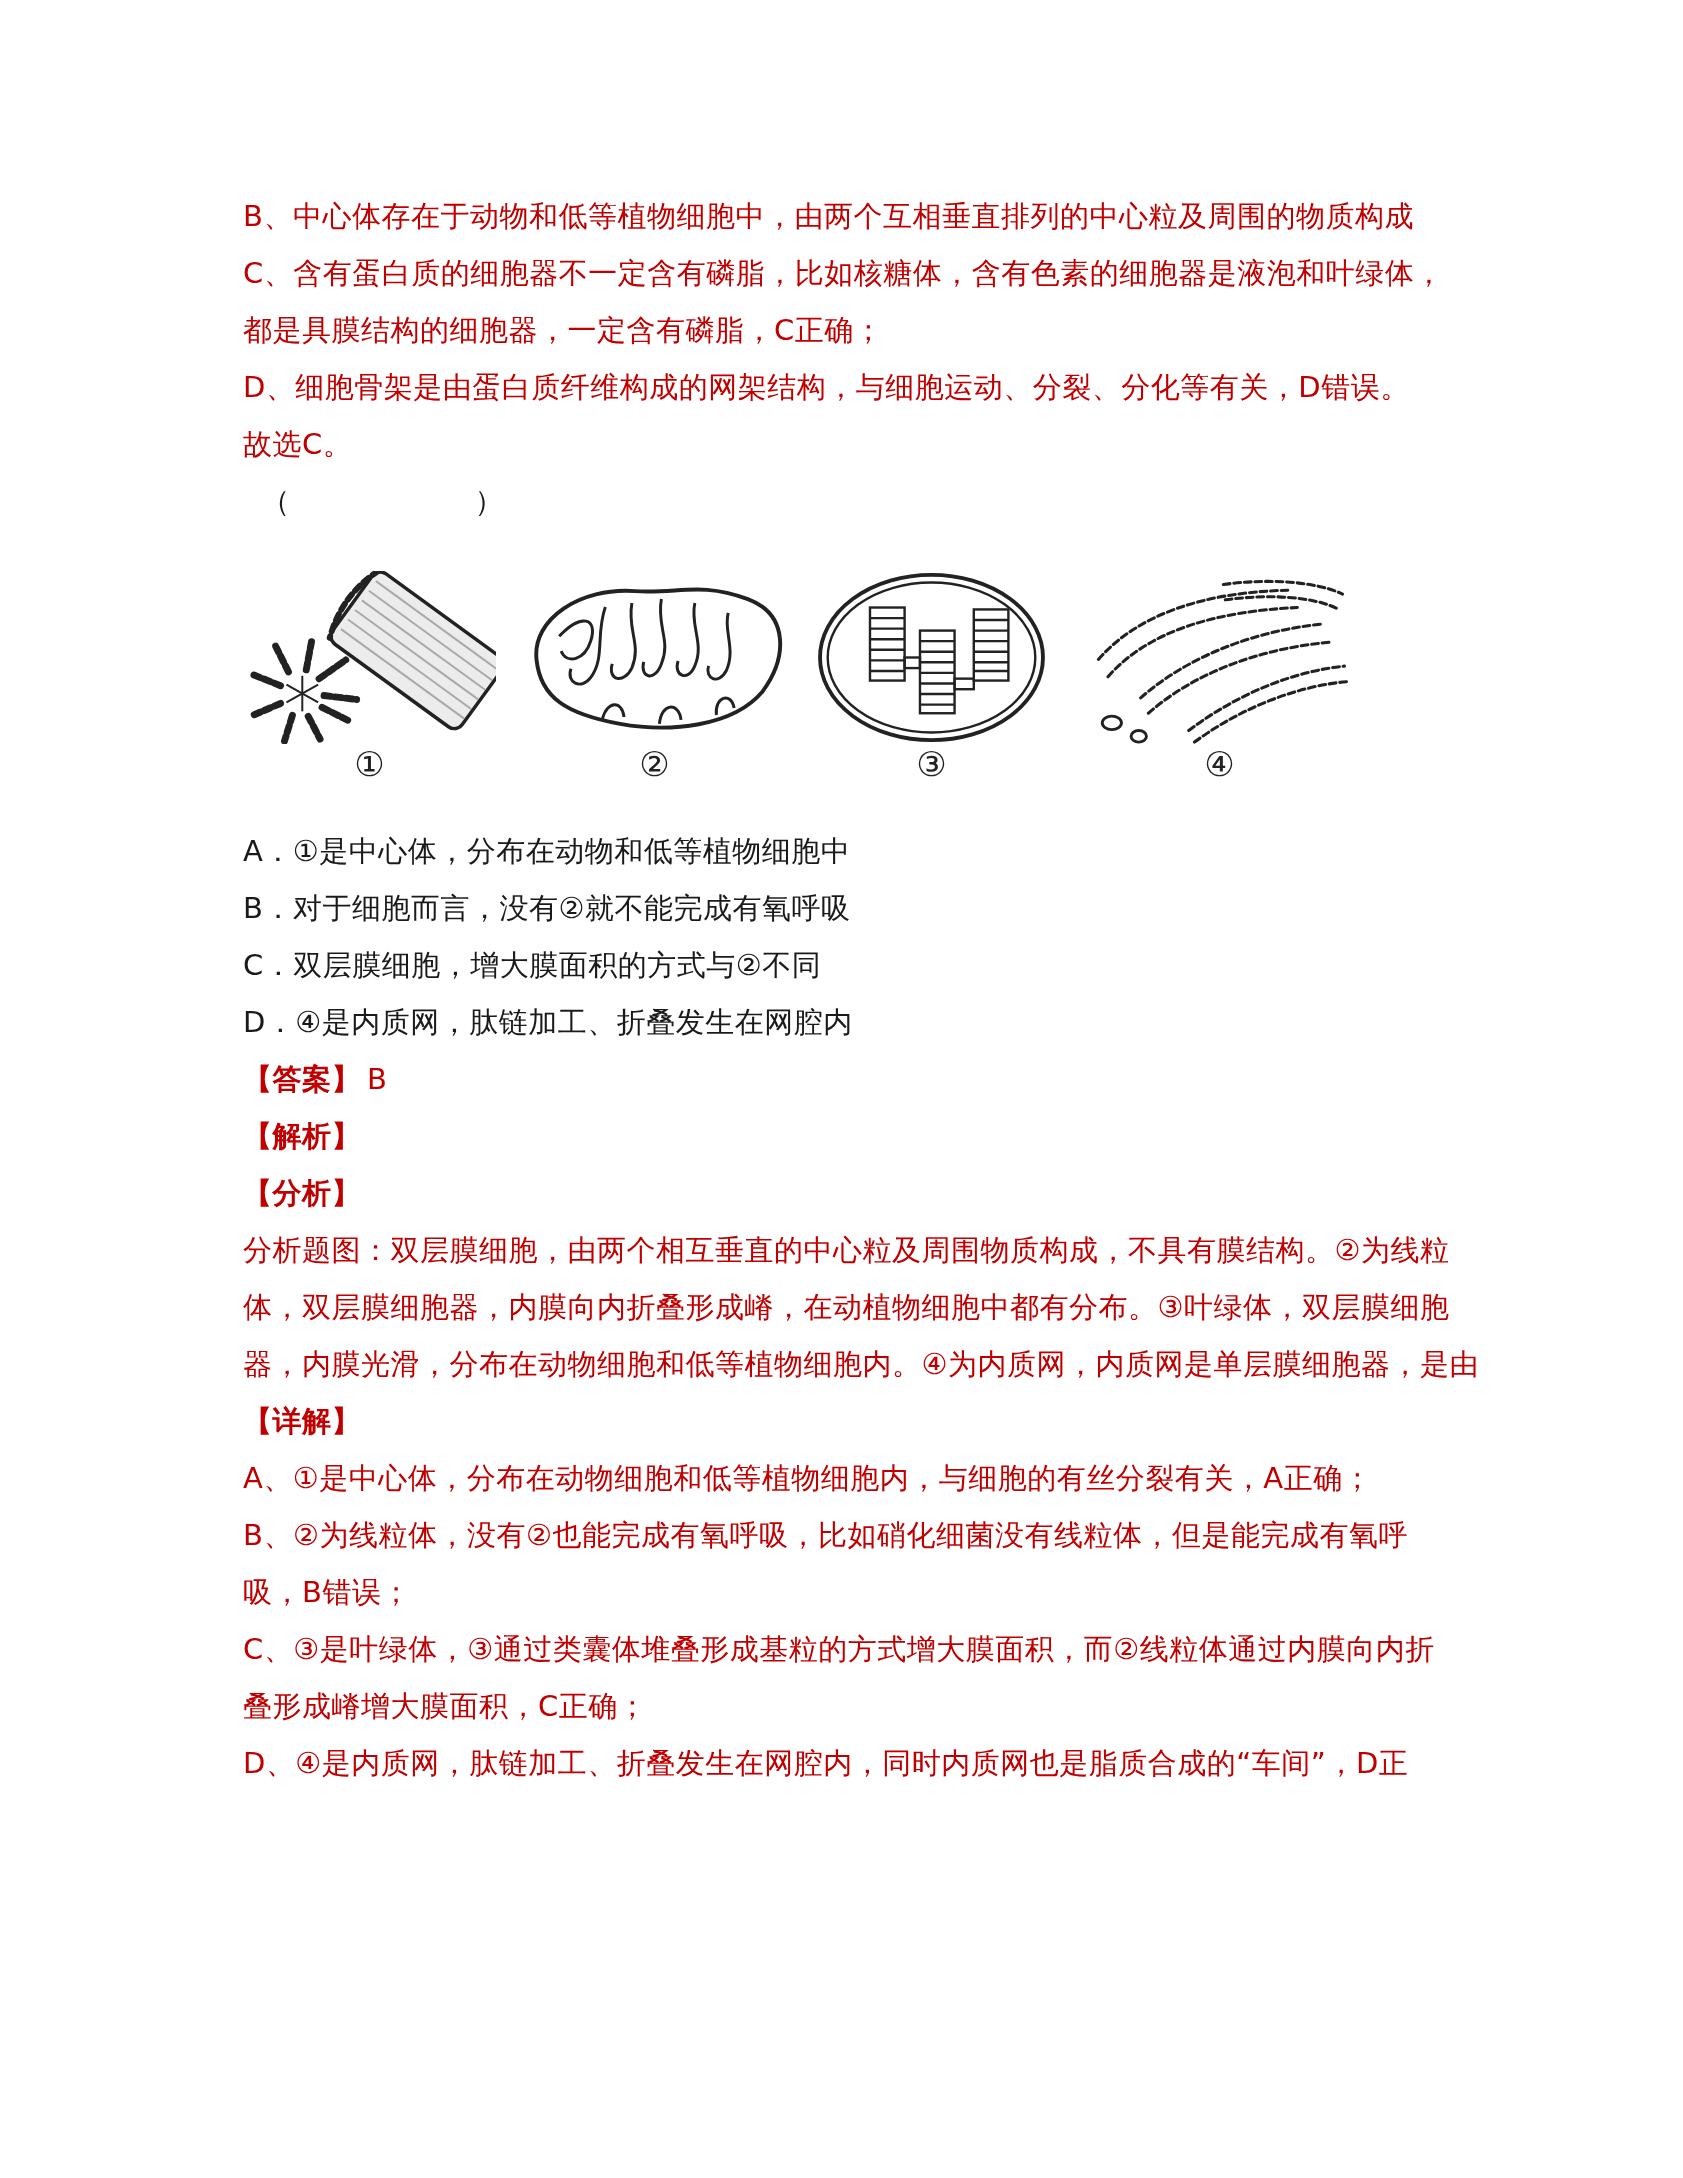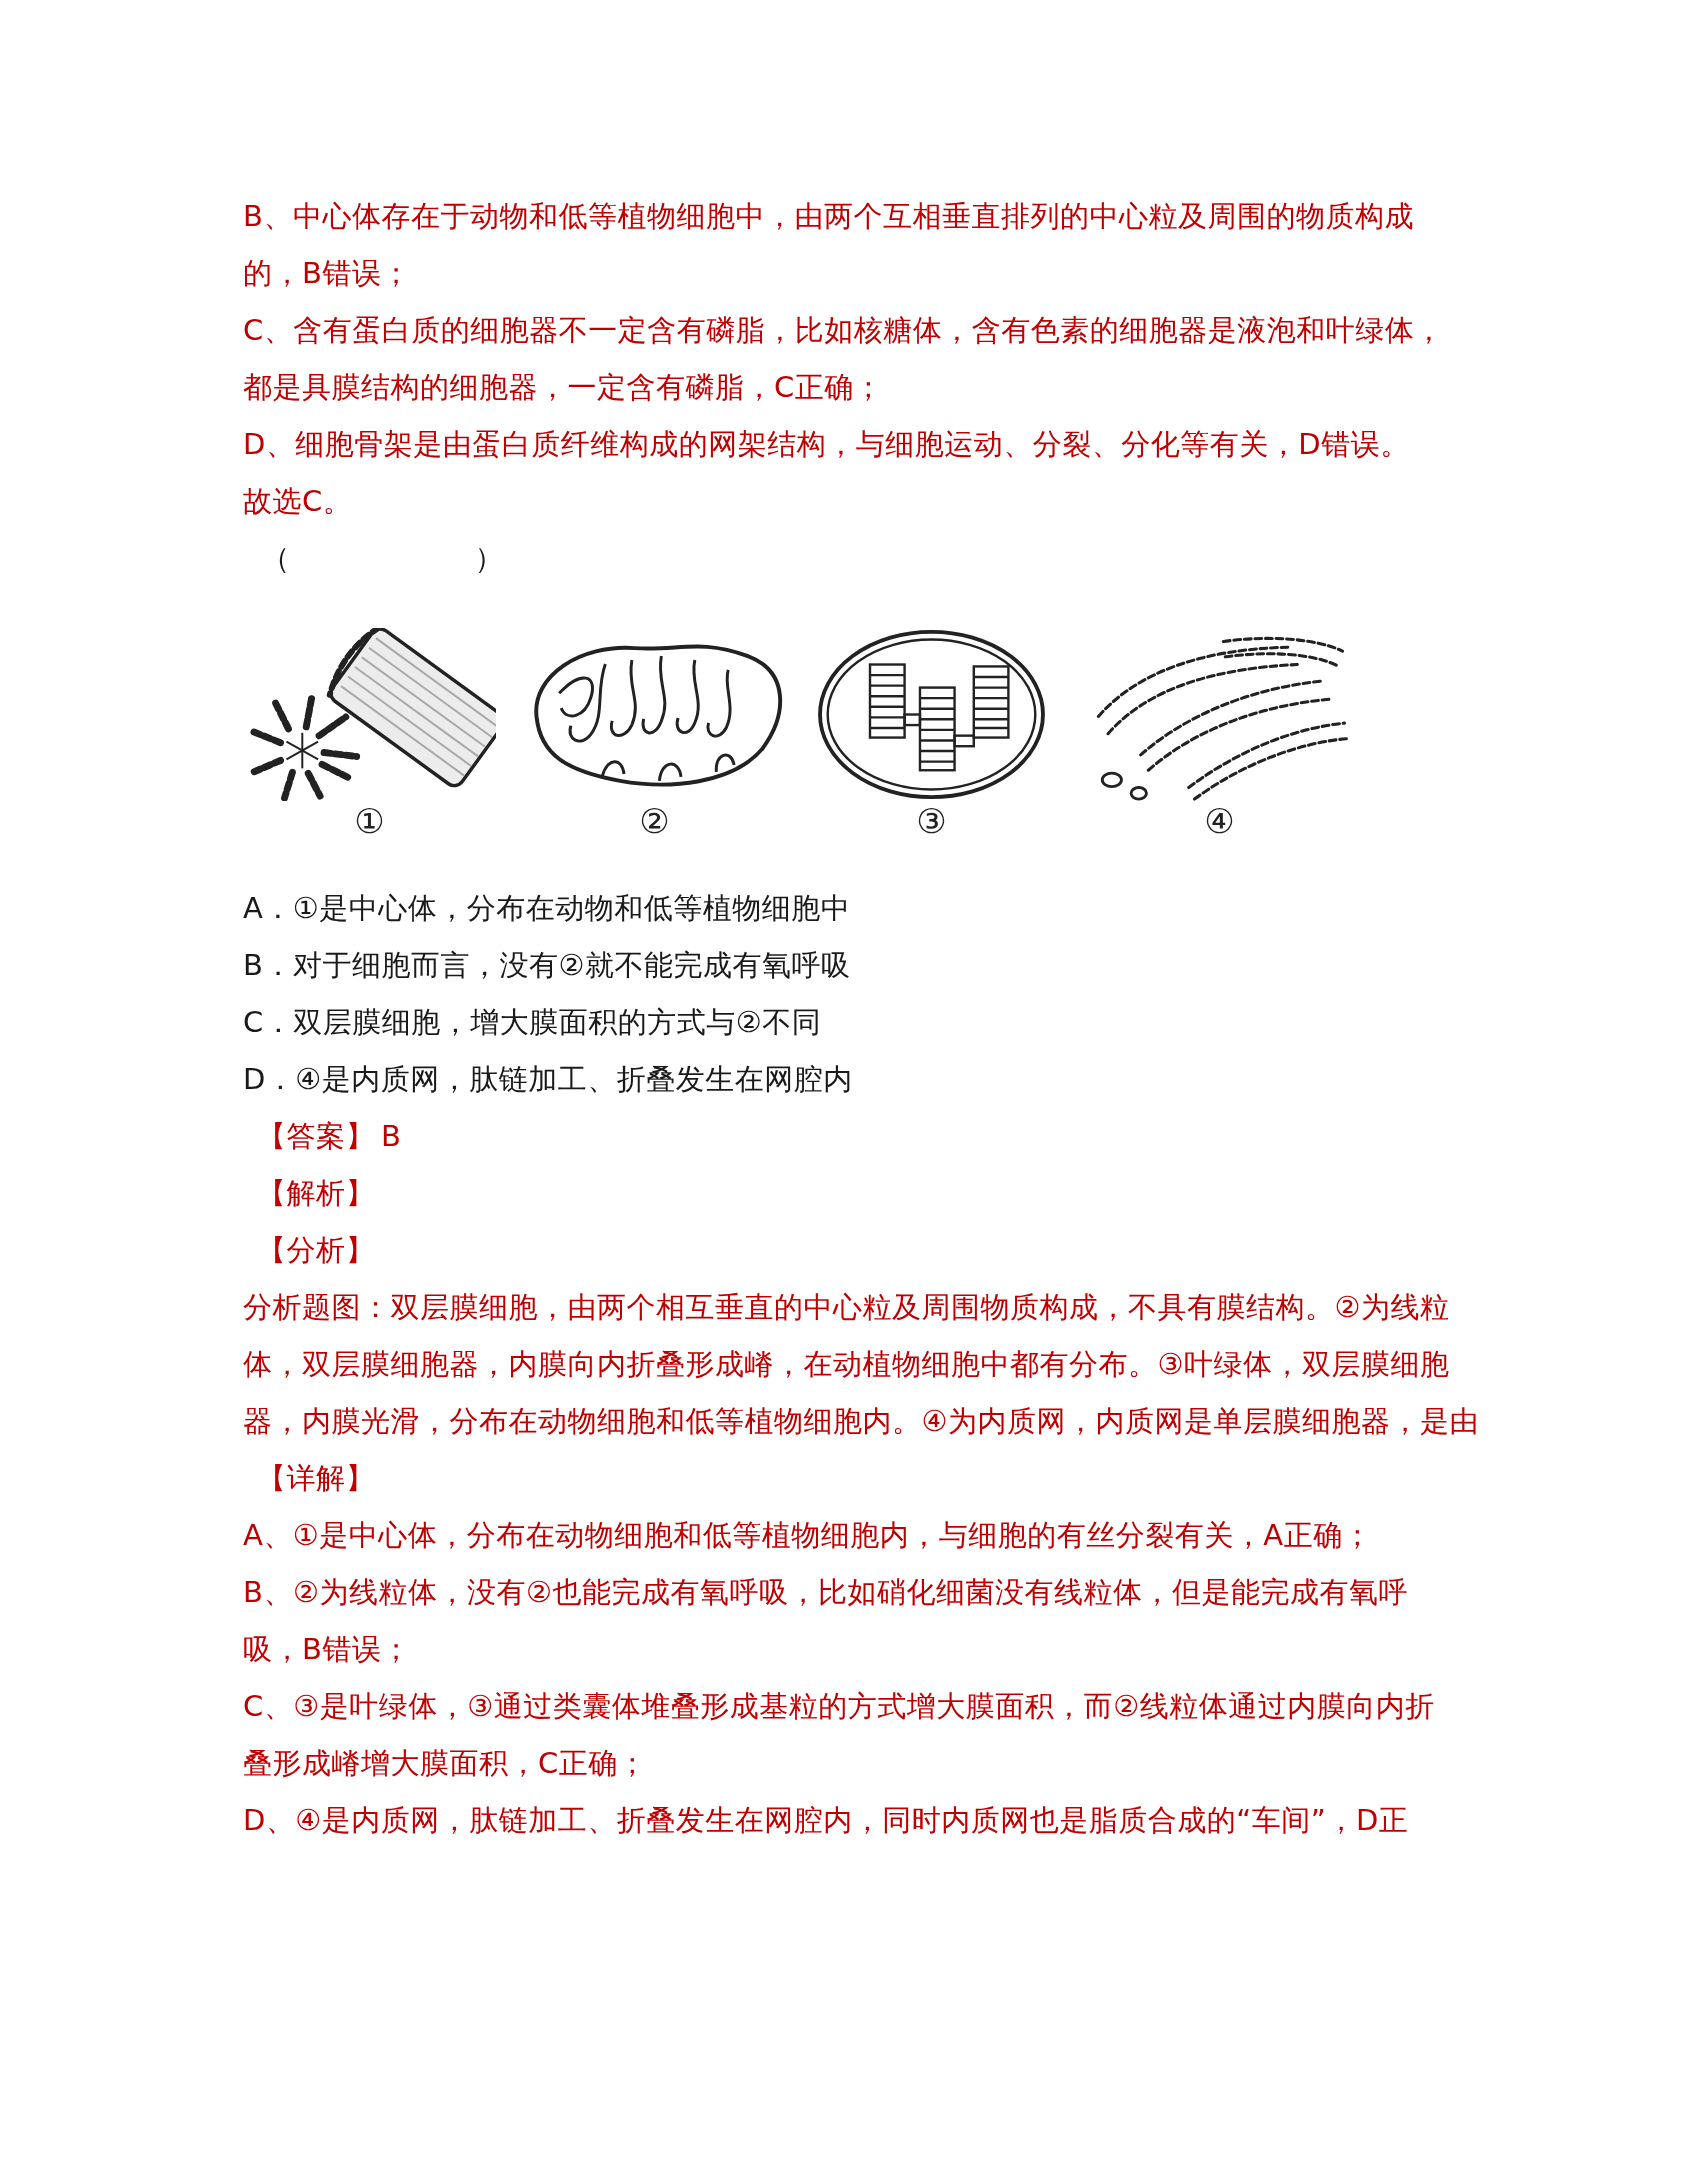--- a/index.html
+++ b/index.html
@@ -7,40 +7,39 @@
     width:1683px;height:2178px;background:#ffffff;position:relative;
     font-family:"DejaVu Sans","Liberation Sans",sans-serif;
     color:#1a1a1a;
   }
   .doc{position:absolute;left:243px;top:188px;width:1247px;}
   .ln{height:57px;line-height:57px;font-size:29px;white-space:nowrap;letter-spacing:0.5px;}
   .red{color:#c00000;}
   .black{color:#1a1a1a;}
   .src-tag{color:#cf4b4b;background:#fbeaea;}
   .qnum{color:#cf4b4b;background:#fbeaea;}
-  .hdr{color:#c00000;font-weight:normal;margin-left:14px;}
+  .hdr{color:#c00000;font-weight:bold;}
   .ans-val{color:#c00000;font-weight:normal;margin-left:6px;}
   .paren-line{padding-left:18px;}
   .paren-spacer{display:inline-block;width:184px;}
   .figure-row{position:relative;height:293px;}
   .fig{position:absolute;top:41px;display:flex;flex-direction:column;align-items:center;}
   .fig svg{display:block;}
   .fig-label{font-size:34px;line-height:36px;color:#222;margin-top:2px;}
   .f1{left:0px;width:253px;}
   .f2{left:269px;width:285px;}
   .f3{left:564px;width:249px;}
   .f4{left:834px;width:285px;}
 </style>
 </head>
 <body>
 
 <div class="doc">
 
   <div class="ln red">B、中心体存在于动物和低等植物细胞中，由两个互相垂直排列的中心粒及周围的物质构成</div>
-  <div class="ln red">的，B错误；</div>
   <div class="ln red">C、含有蛋白质的细胞器不一定含有磷脂，比如核糖体，含有色素的细胞器是液泡和叶绿体，</div>
   <div class="ln red">都是具膜结构的细胞器，一定含有磷脂，C正确；</div>
   <div class="ln red">D、细胞骨架是由蛋白质纤维构成的网架结构，与细胞运动、分裂、分化等有关，D错误。</div>
   <div class="ln red">故选C。</div>
 
   <div class="ln black paren-line">
     <span>（</span><span class="paren-spacer"></span><span>）</span>
   </div>
 
   <div class="figure-row">

